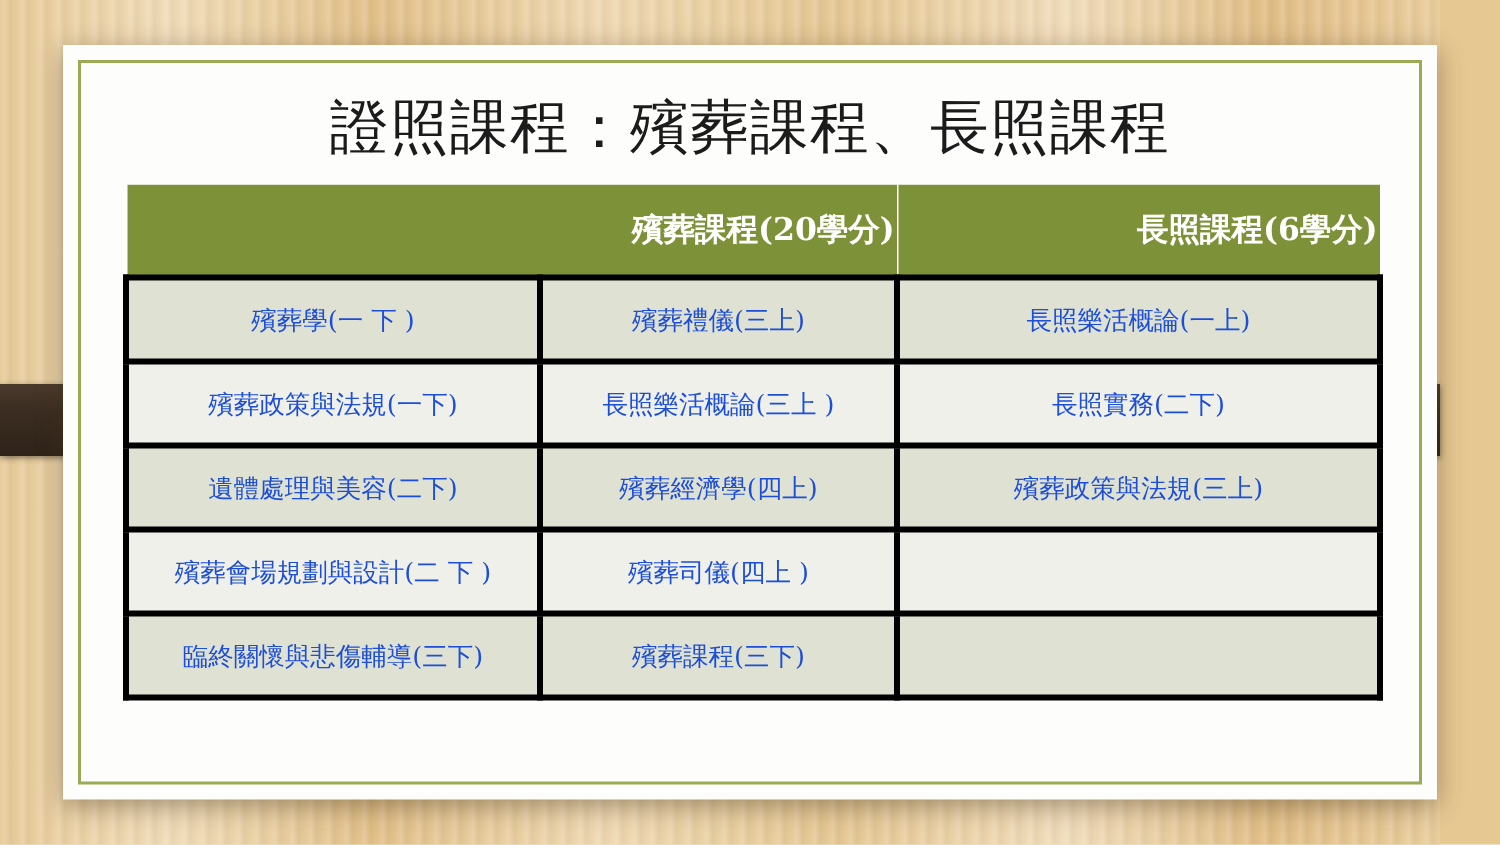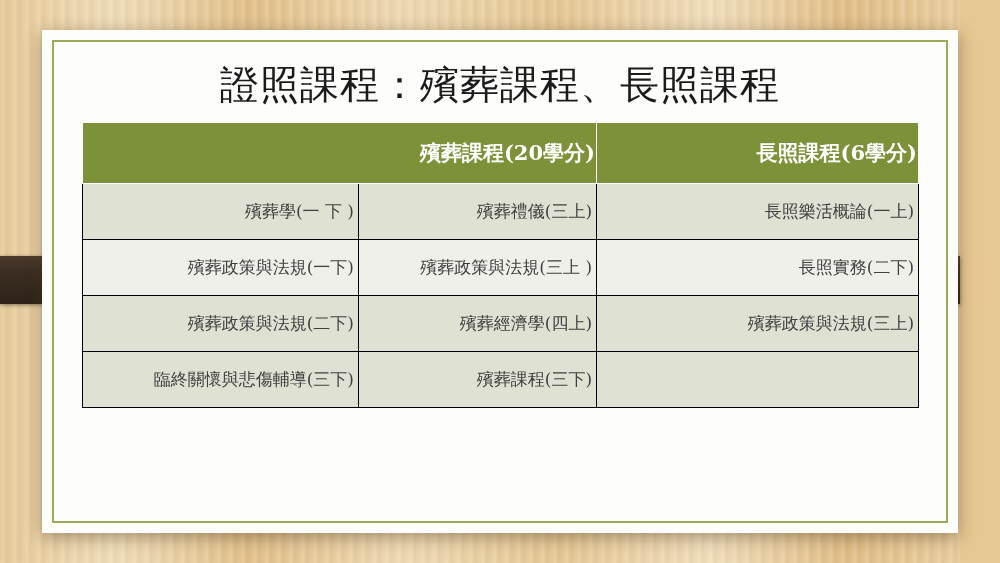--- a/index.html
+++ b/index.html
@@ -95,24 +95,24 @@
     background: #7d9138;
     color: #ffffff;
     font-size: 21px;
     font-weight: bold;
     height: 58px;
     text-align: right;
     border: 1px solid #ffffff;
   }
   table.course-table td {
     height: 56px;
-    text-align: right;
+    text-align: center;
     font-size: 17px;
-    color: #404040;
-    border: 1px solid #000000;
+    color: #1d4ed8;
+    border: 4px solid #000000;
     padding: 0 4px;
     box-sizing: border-box;
   }
   table.course-table tr.r-odd td { background: #dfe2d2; }
   table.course-table tr.r-even td { background: #eff0ea; margin-top: 12px; }
   td.empty { }
 
   .col-a { width: 276px; }
   .col-b { width: 238px; }
   .col-c { width: 322px; }
@@ -143,27 +143,32 @@
         </tr>
       </thead>
       <tbody>
         <tr class="r-odd">
           <td>殯葬學(一 下 )</td>
           <td>殯葬禮儀(三上)</td>
           <td>長照樂活概論(一上)</td>
         </tr>
         <tr class="r-even">
           <td>殯葬政策與法規(一下)</td>
-          <td>殯葬政策與法規(三上 )</td>
+          <td>長照樂活概論(三上 )</td>
           <td>長照實務(二下)</td>
         </tr>
         <tr class="r-odd">
-          <td>殯葬政策與法規(二下)</td>
+          <td>遺體處理與美容(二下)</td>
           <td>殯葬經濟學(四上)</td>
           <td>殯葬政策與法規(三上)</td>
+        </tr>
+        <tr class="r-even">
+          <td>殯葬會場規劃與設計(二 下 )</td>
+          <td>殯葬司儀(四上 )</td>
+          <td class="empty"></td>
         </tr>
         <tr class="r-odd">
           <td>臨終關懷與悲傷輔導(三下)</td>
           <td>殯葬課程(三下)</td>
           <td class="empty"></td>
         </tr>
       </tbody>
     </table>
 
   </div>

